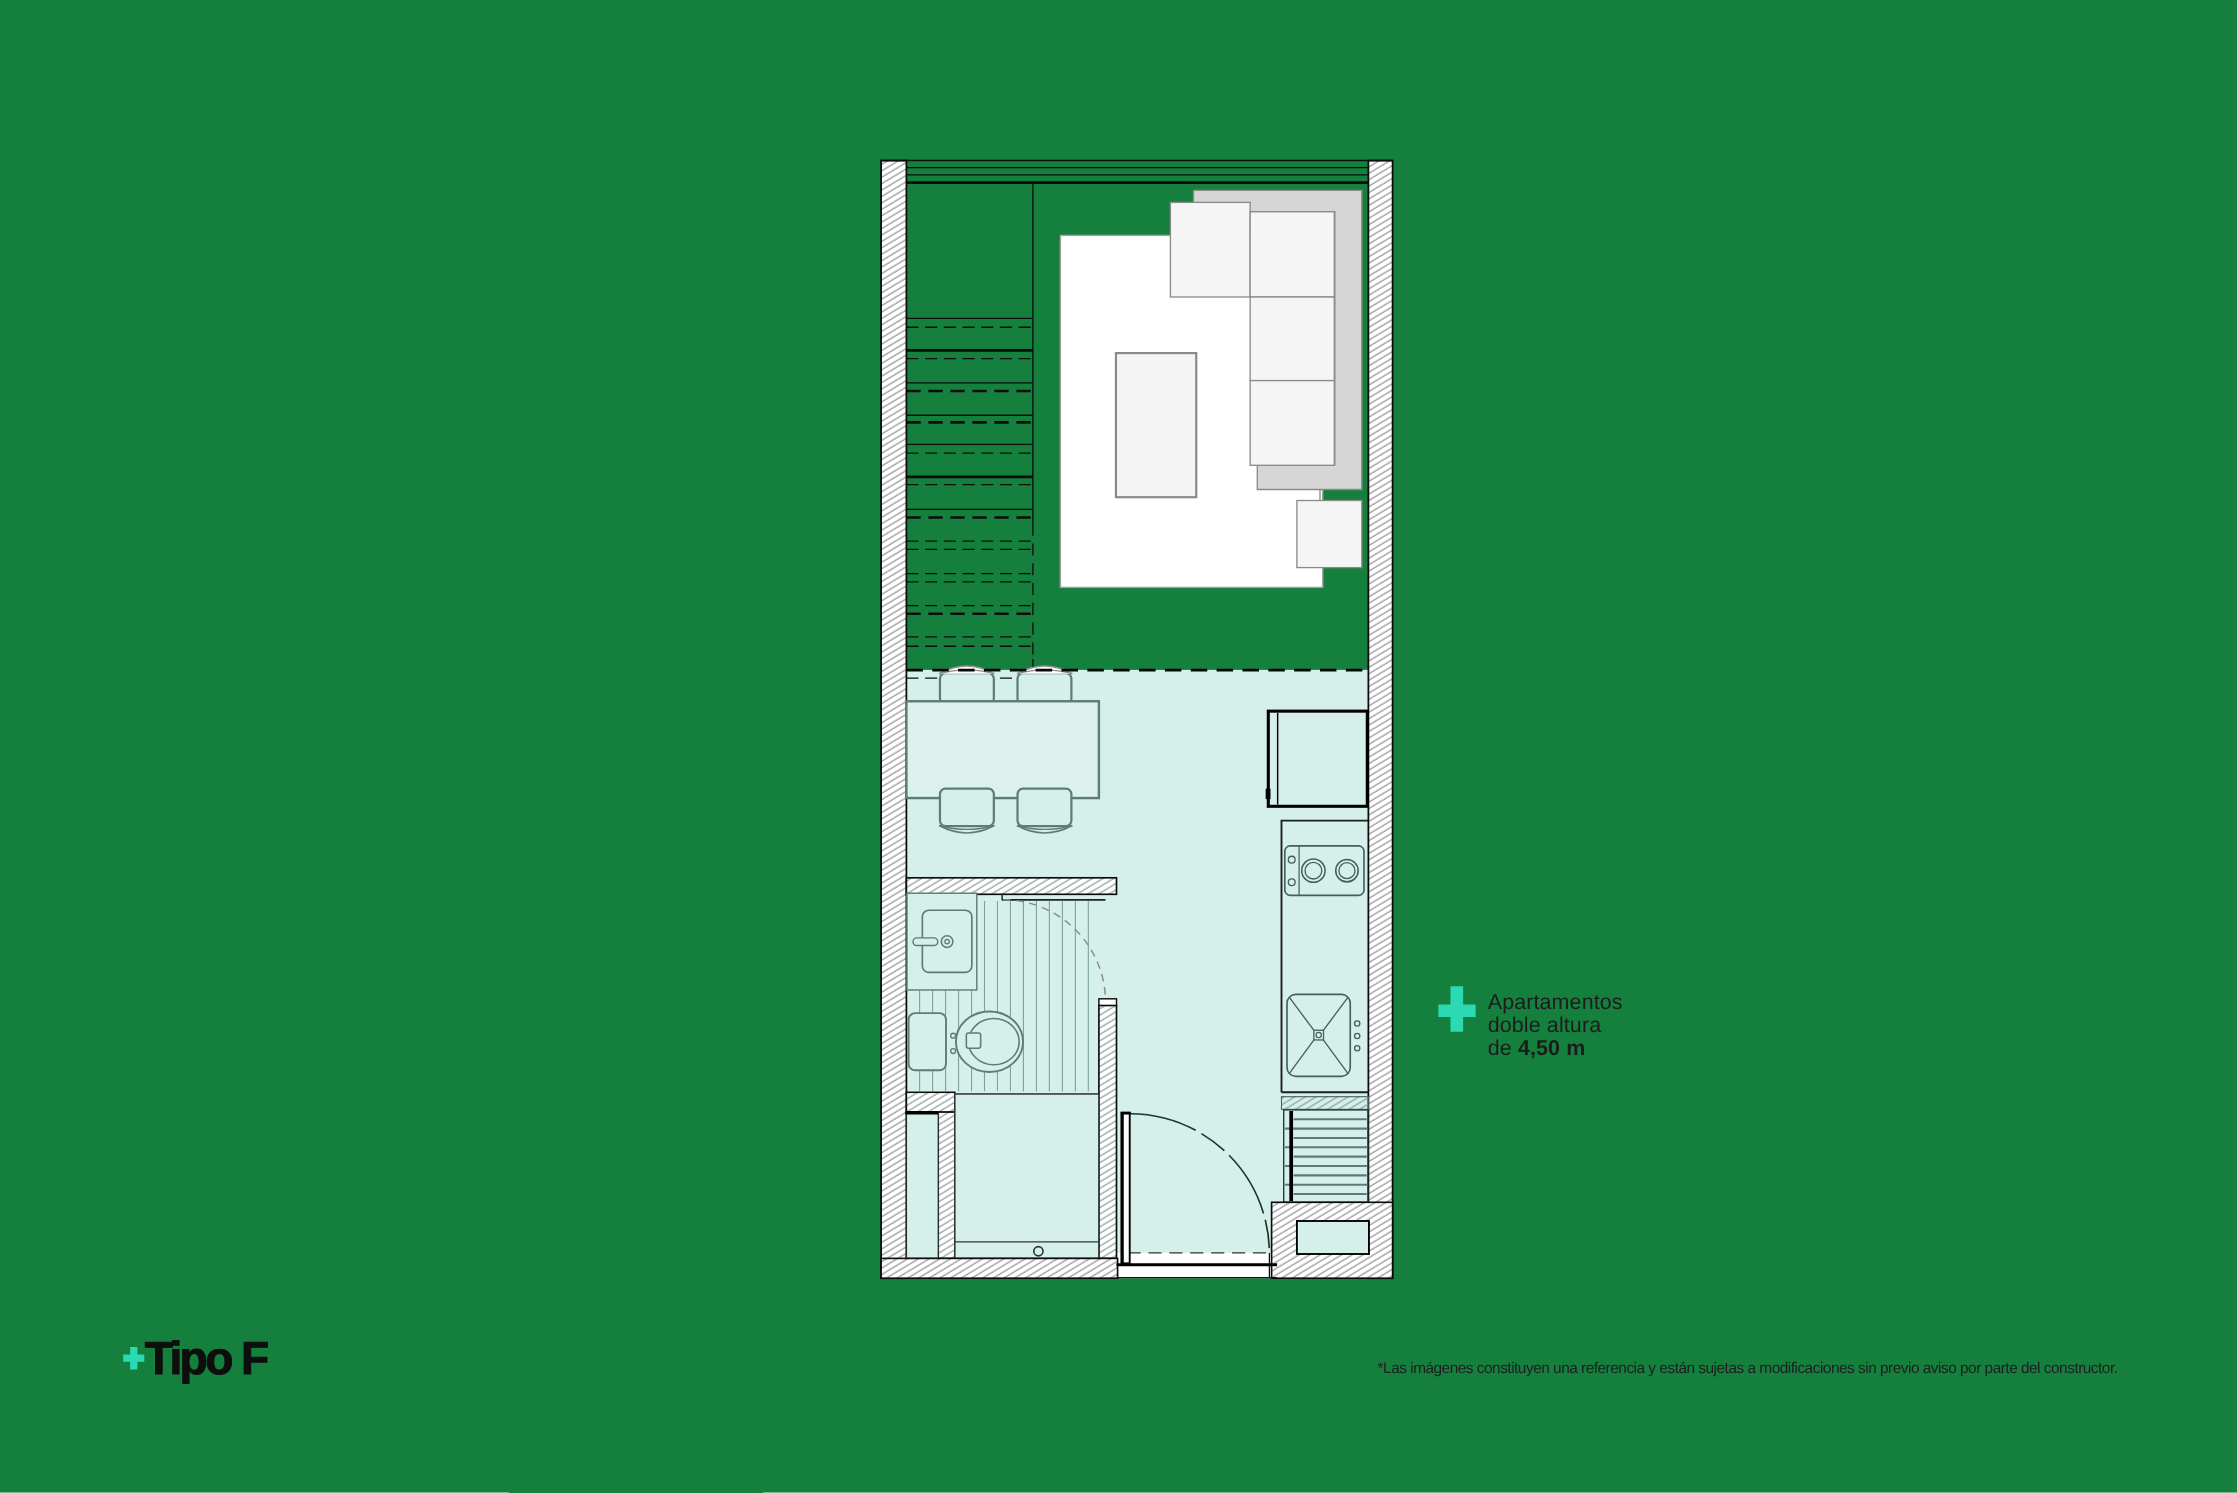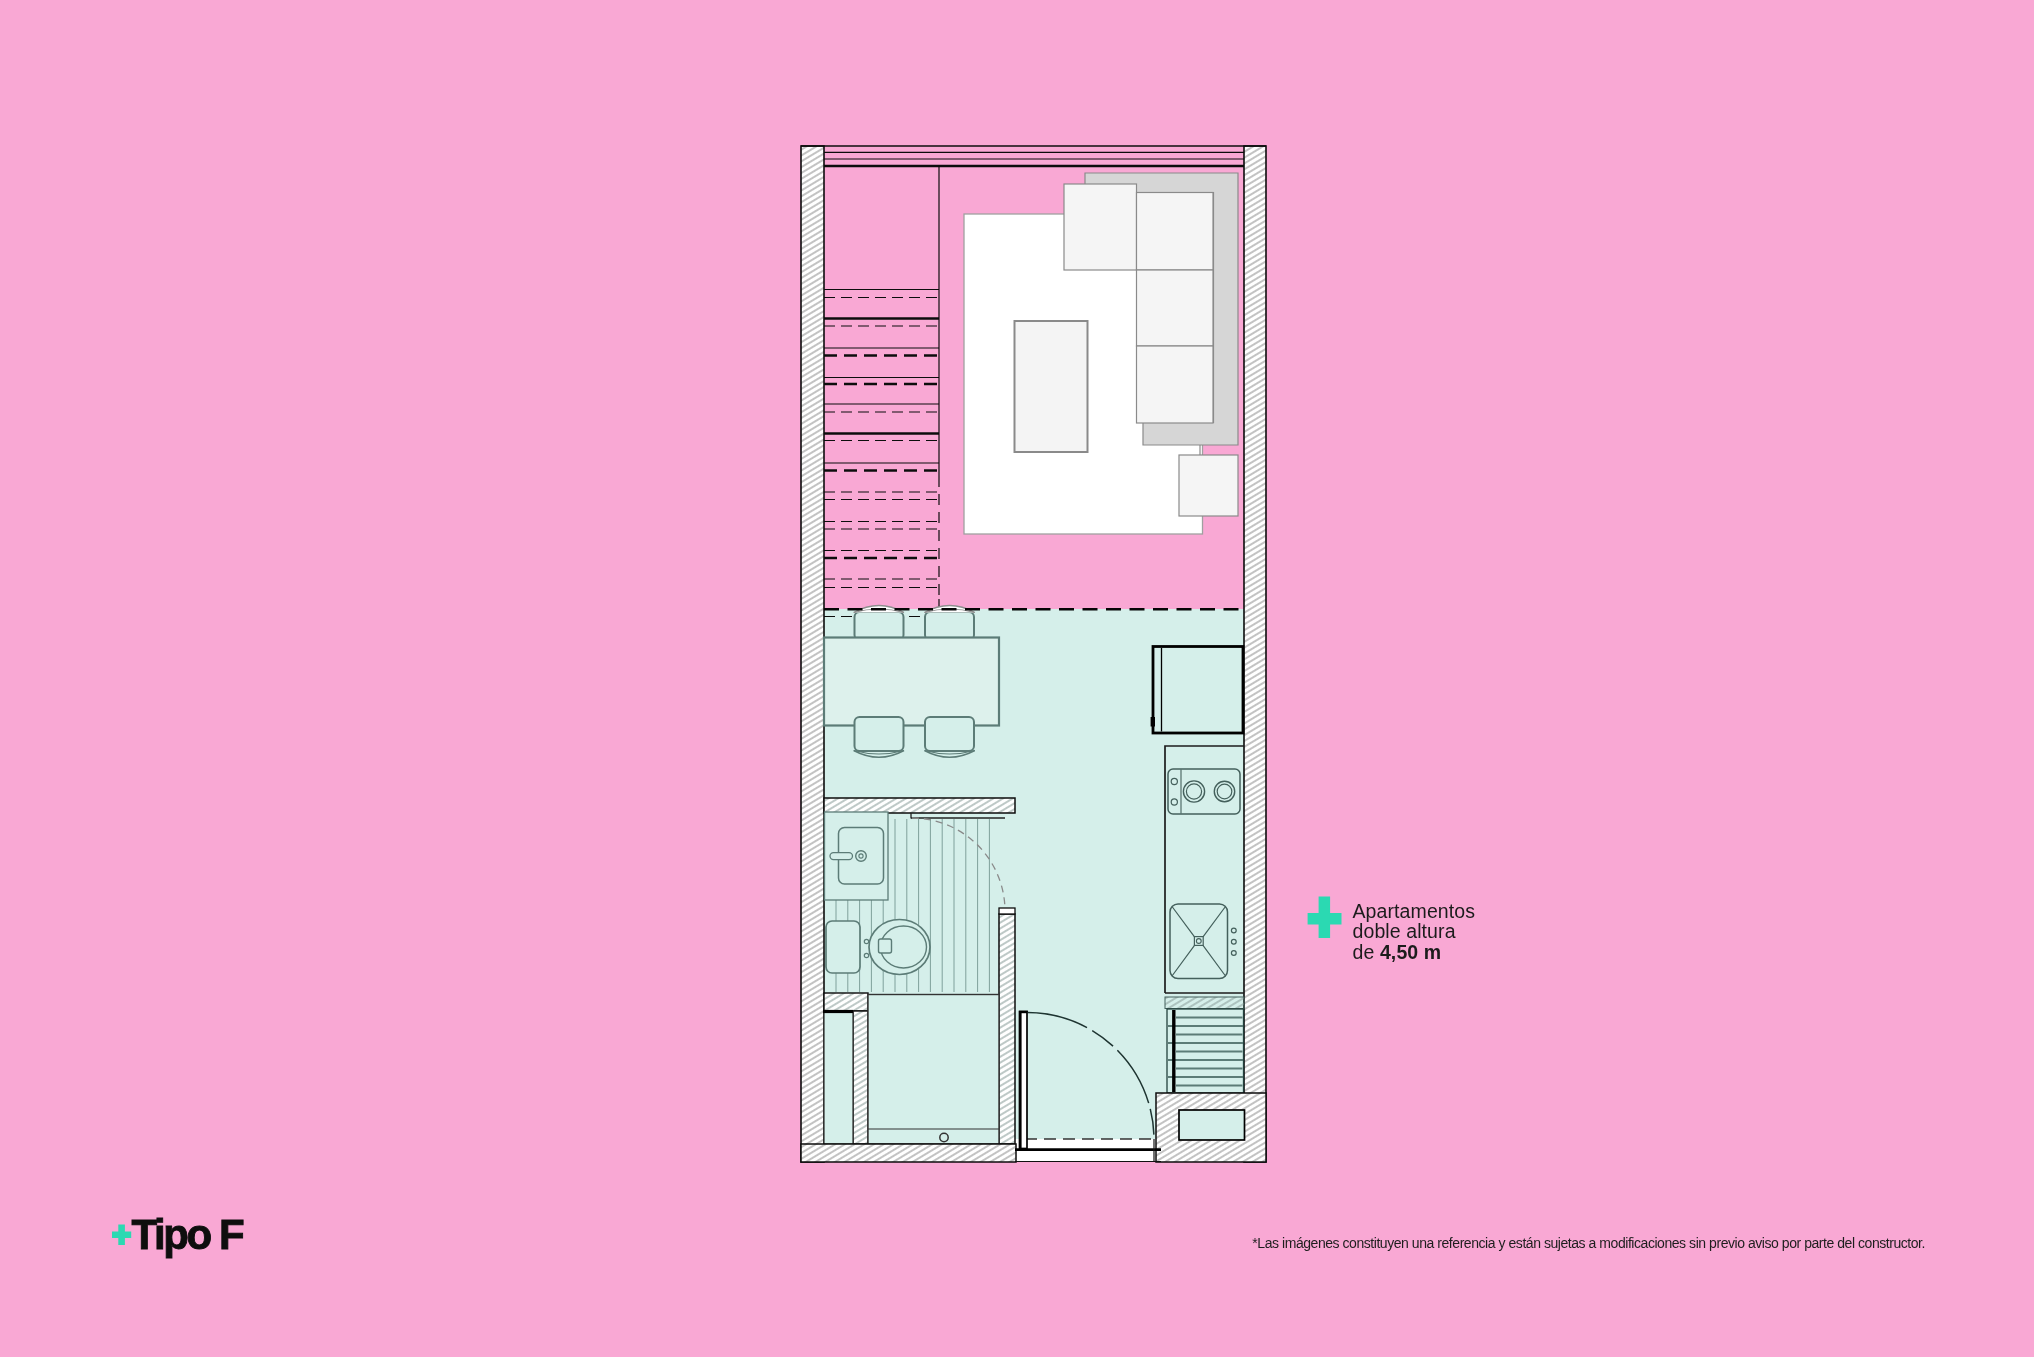--- a/index.html
+++ b/index.html
@@ -1,16 +1,16 @@
 <!DOCTYPE html>
 <html><head>
 <meta charset="utf-8">
 <style>
   html,body{margin:0;padding:0;background:#ffffff;}
-  .page{position:relative;width:2034px;height:1357px;background:#f9a8d4;overflow:hidden;
+  .page{position:relative;width:2034px;height:1357px;background:#15803d;overflow:hidden;
         font-family:"Liberation Sans",sans-serif;}
   svg{position:absolute;left:0;top:0;}
 </style>
 </head>
 <body>
 <div class="page">
 <svg width="2034" height="1357" viewBox="0 0 2034 1357">
 <defs>
   <pattern id="hw" width="10" height="5" patternUnits="userSpaceOnUse" patternTransform="rotate(-31)">
     <line x1="-1" y1="1" x2="11" y2="1" stroke="#9b9b9b" stroke-width="1.2"></line>

